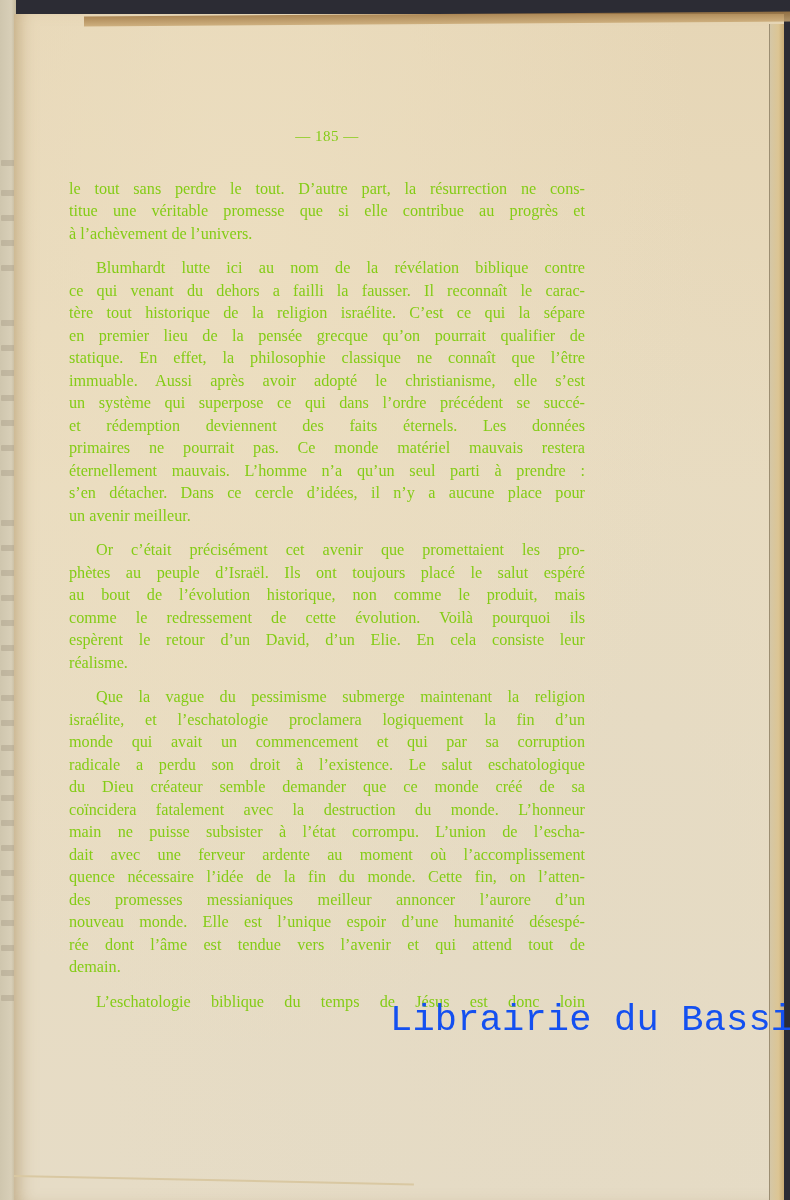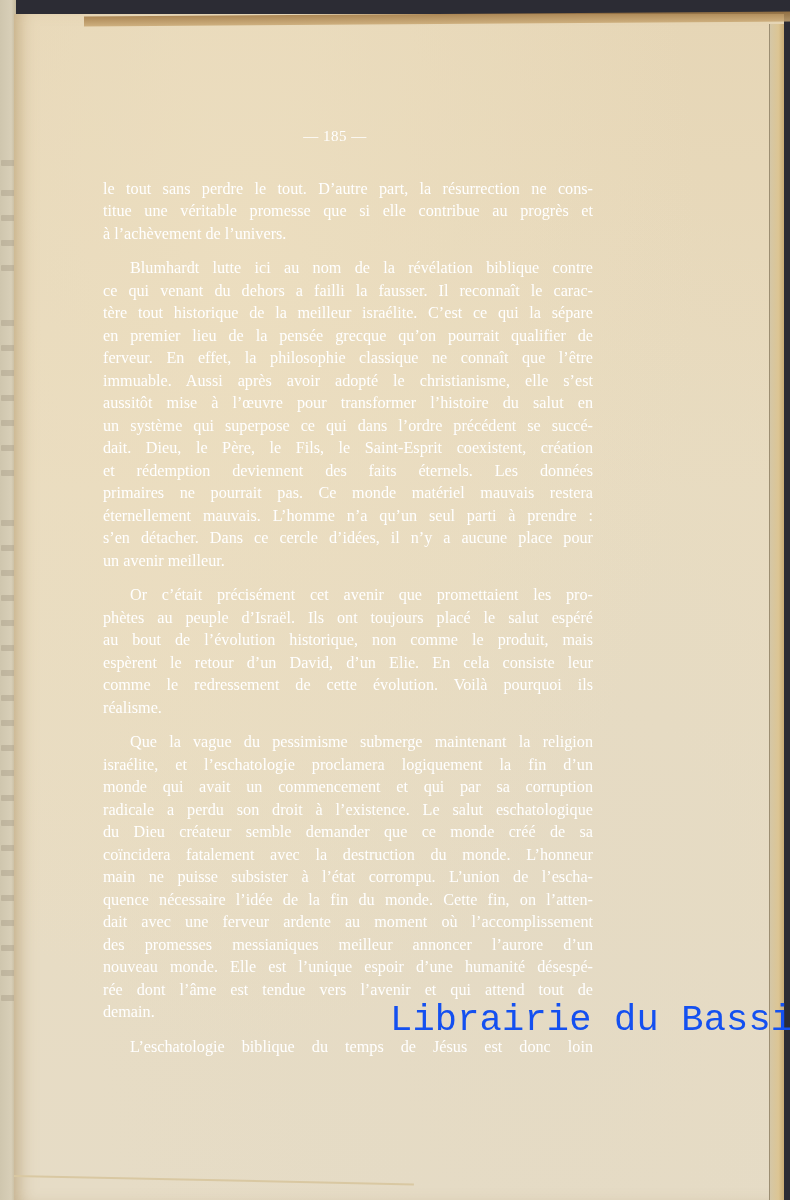--- a/index.html
+++ b/index.html
@@ -34,28 +34,28 @@
   .right-edge {
     position:absolute; right:0; top:10px; width:14px; height:1190px;
     background:linear-gradient(90deg,#d5c7a6,#dcc594 60%,#c9ad77);
     border-left:1px solid #9c8e72;
   }
   .bottom-crease {
     position:absolute; left:14px; top:1175px; width:400px; height:2px;
     background:#d9c8a2; transform:rotate(1.2deg); transform-origin:left;
   }
   .content {
-    position:absolute; left:77px; top:125px; width:516px;
-    color:#ffffff; font-size:16.2px; line-height:22.5px;
+    position:absolute; left:69px; top:125px; width:516px;
+    color:#84cc16; font-size:16.2px; line-height:22.5px;
   }
   .pagenum {
     text-align:center; font-size:15px; margin:0 0 30px 0; letter-spacing:0.5px;
   }
   .para { margin:0 0 12px 0; text-align:justify; }
-  .line { display:block; text-align:justify; text-align-last:justify; white-space:nowrap;margin-left:26px; }
+  .line { display:block; text-align:justify; text-align-last:justify; white-space:nowrap; }
   .line.last { text-align-last:left; }
   .indent { padding-left:27px; }
   .watermark {
     position:absolute; left:390px; top:998px;
     font-family:Liberation Mono, monospace;
     font-size:37px; color:#1450f0; letter-spacing:0.2px; line-height:44px;
     white-space:nowrap;
   }
 </style>
 </head>
@@ -107,53 +107,51 @@
 
   <div class="para">
     <span class="line">le tout sans perdre le tout. D’autre part, la résurrection ne cons-</span>
     <span class="line">titue une véritable promesse que si elle contribue au progrès et</span>
     <span class="line last">à l’achèvement de l’univers.</span>
   </div>
 
   <div class="para">
     <span class="line indent">Blumhardt lutte ici au nom de la révélation biblique contre</span>
     <span class="line">ce qui venant du dehors a failli la fausser. Il reconnaît le carac-</span>
-    <span class="line">tère tout historique de la meilleur israélite. C’est ce qui la sépare</span>
+    <span class="line">tère tout historique de la religion israélite. C’est ce qui la sépare</span>
     <span class="line">en premier lieu de la pensée grecque qu’on pourrait qualifier de</span>
-    <span class="line">ferveur. En effet, la philosophie classique ne connaît que l’être</span>
+    <span class="line">statique. En effet, la philosophie classique ne connaît que l’être</span>
     <span class="line">immuable. Aussi après avoir adopté le christianisme, elle s’est</span>
-    <span class="line">aussitôt mise à l’œuvre pour transformer l’histoire du salut en</span>
     <span class="line">un système qui superpose ce qui dans l’ordre précédent se succé-</span>
-    <span class="line">dait. Dieu, le Père, le Fils, le Saint-Esprit coexistent, création</span>
     <span class="line">et rédemption deviennent des faits éternels. Les données</span>
     <span class="line">primaires ne pourrait pas. Ce monde matériel mauvais restera</span>
     <span class="line">éternellement mauvais. L’homme n’a qu’un seul parti à prendre :</span>
     <span class="line">s’en détacher. Dans ce cercle d’idées, il n’y a aucune place pour</span>
     <span class="line last">un avenir meilleur.</span>
   </div>
 
   <div class="para">
     <span class="line indent">Or c’était précisément cet avenir que promettaient les pro-</span>
     <span class="line">phètes au peuple d’Israël. Ils ont toujours placé le salut espéré</span>
     <span class="line">au bout de l’évolution historique, non comme le produit, mais</span>
+    <span class="line">comme le redressement de cette évolution. Voilà pourquoi ils</span>
     <span class="line">espèrent le retour d’un David, d’un Elie. En cela consiste leur</span>
-    <span class="line">comme le redressement de cette évolution. Voilà pourquoi ils</span>
     <span class="line last">réalisme.</span>
   </div>
 
   <div class="para">
     <span class="line indent">Que la vague du pessimisme submerge maintenant la religion</span>
     <span class="line">israélite, et l’eschatologie proclamera logiquement la fin d’un</span>
     <span class="line">monde qui avait un commencement et qui par sa corruption</span>
     <span class="line">radicale a perdu son droit à l’existence. Le salut eschatologique</span>
     <span class="line">du Dieu créateur semble demander que ce monde créé de sa</span>
     <span class="line">coïncidera fatalement avec la destruction du monde. L’honneur</span>
     <span class="line">main ne puisse subsister à l’état corrompu. L’union de l’escha-</span>
+    <span class="line">dait avec une ferveur ardente au moment où l’accomplissement</span>
     <span class="line">quence nécessaire l’idée de la fin du monde. Cette fin, on l’atten-</span>
-    <span class="line">dait avec une ferveur ardente au moment où l’accomplissement</span>
     <span class="line">des promesses messianiques meilleur annoncer l’aurore d’un</span>
     <span class="line">nouveau monde. Elle est l’unique espoir d’une humanité désespé-</span>
     <span class="line">rée dont l’âme est tendue vers l’avenir et qui attend tout de</span>
     <span class="line last">demain.</span>
   </div>
 
   <div class="para">
     <span class="line indent">L’eschatologie biblique du temps de Jésus est donc loin</span>
   </div>
 </div>

